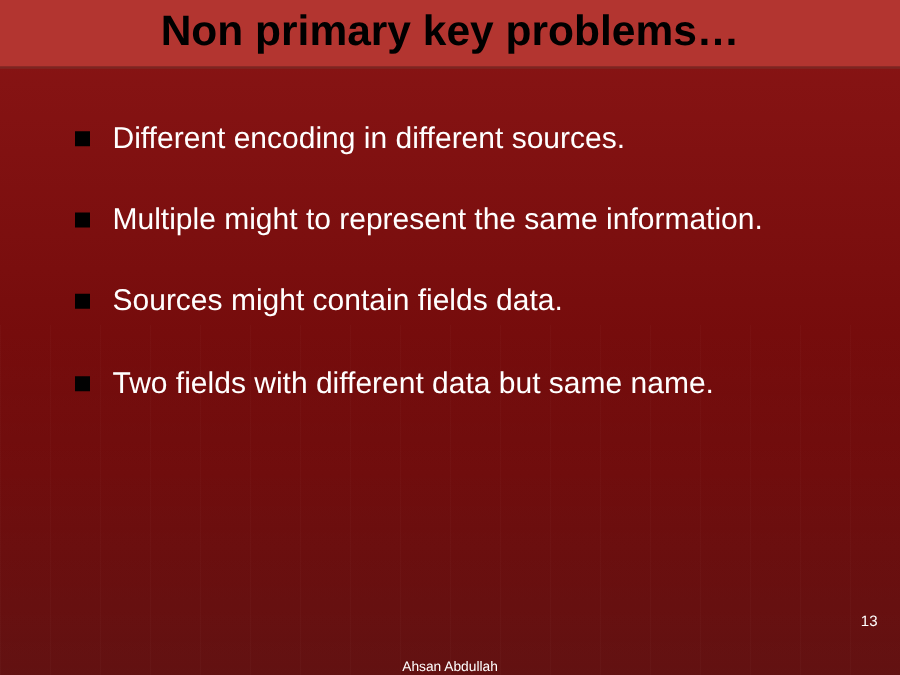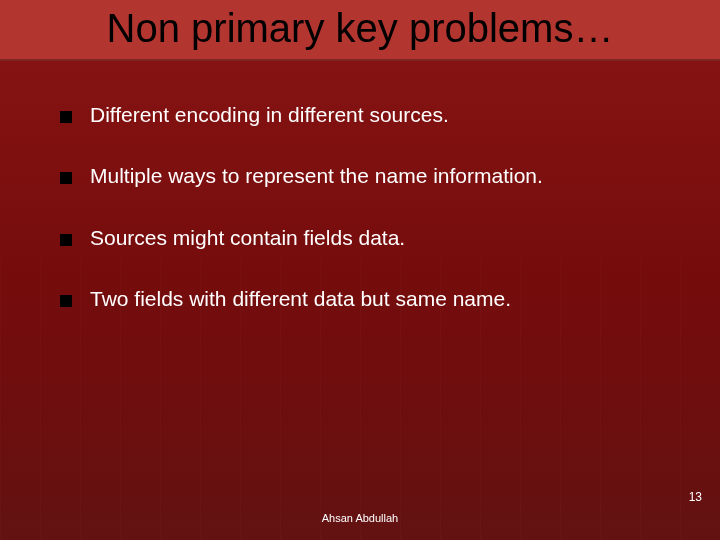--- a/index.html
+++ b/index.html
@@ -27,33 +27,33 @@
       linear-gradient(to top, rgba(255,255,255,0.05), transparent);
     pointer-events: none;
   }
   .title-bar {
     background: #b33530;
     padding: 6px 30px 8px 30px;
     text-align: center;
     border-bottom: 2px solid rgba(0,0,0,0.3);
   }
   .title {
-    font-size: 40px;
-    font-weight: normal;
+    font-size: 34px;
+    font-weight: bold;
     color: #000;
   }
   .content {
     padding: 40px 60px 0 60px;
   }
   .bullet-item {
     display: flex;
     align-items: flex-start;
     margin-bottom: 34px;
     color: #fff;
-    font-size: 21px;
+    font-size: 24px;
     line-height: 1.3;
   }
   .bullet-marker {
     flex: 0 0 auto;
     width: 12px;
     height: 12px;
     background: #000;
     margin-top: 10px;
     margin-right: 18px;
   }
@@ -62,41 +62,41 @@
     right: 18px;
     bottom: 36px;
     font-size: 12px;
     color: #fff;
     margin-top: 36px;
   }
   .footer-name {
     position: absolute;
     left: 50%;
     transform: translateX(-50%);
-    bottom: 16px;
+    bottom: 0;
     font-size: 11px;
     color: #fff;
     text-align: center;
   }
 </style>
 </head>
 <body>
 
 <div class="title-bar">
   <div class="title">Non primary key problems…</div>
 </div>
 
 <div class="content">
   <div class="bullet-item">
     <span class="bullet-marker"></span>
     <span>Different encoding in different sources.</span>
   </div>
   <div class="bullet-item">
     <span class="bullet-marker"></span>
-    <span>Multiple ways to represent the name information.</span>
+    <span>Multiple might to represent the same information.</span>
   </div>
   <div class="bullet-item">
     <span class="bullet-marker"></span>
     <span>Sources might contain fields data.</span>
   </div>
   <div class="bullet-item">
     <span class="bullet-marker"></span>
     <span>Two fields with different data but same name.</span>
   </div>
 </div>

